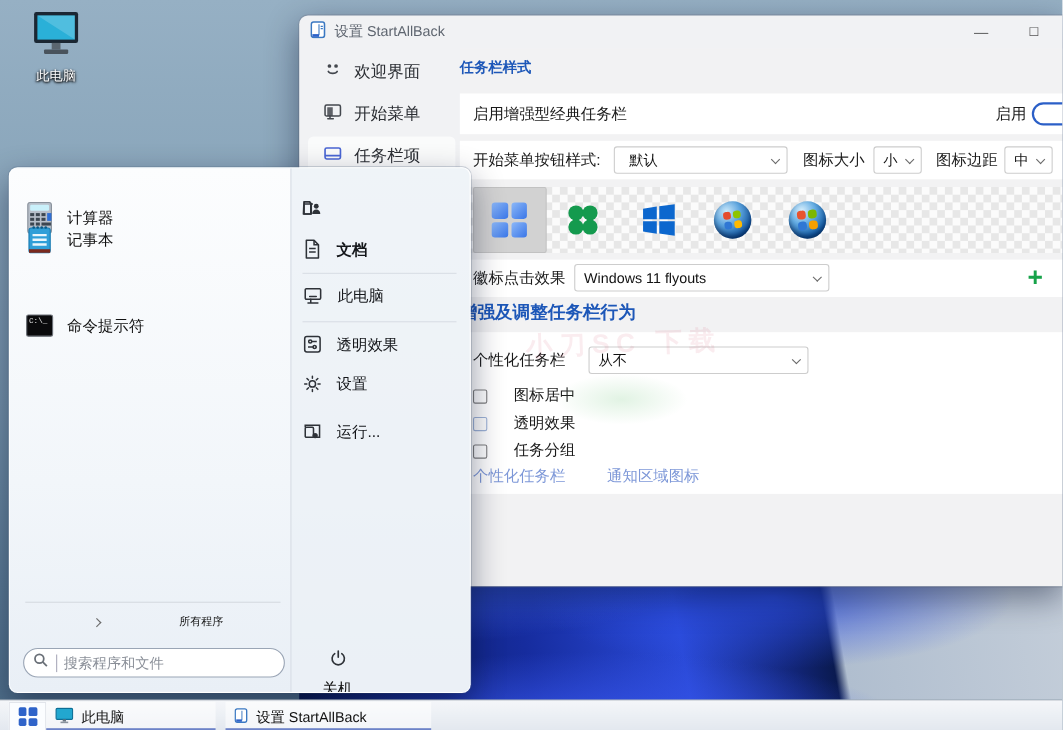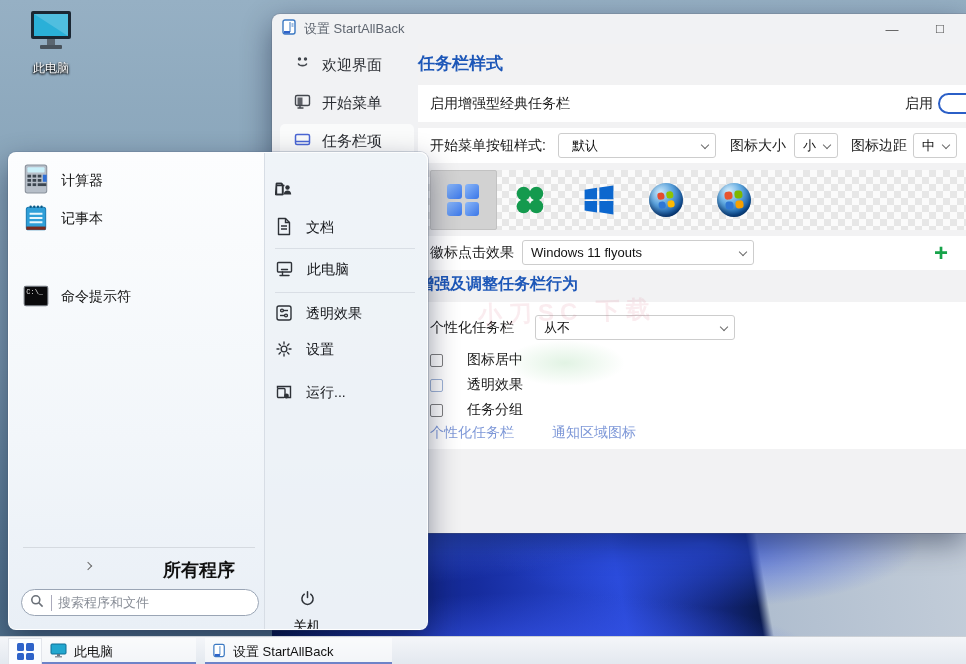--- a/index.html
+++ b/index.html
@@ -31,21 +31,21 @@
           font-size:13px; color:#555; }
   .wbtn.min { left:600px; } .wbtn.max { left:648px; font-size:11px; }
 
   .sidebar { position:absolute; left:0; top:30px; width:146px; bottom:0; }
   .side-item { position:absolute; left:8px; right:4px; height:34px; display:flex; align-items:center; gap:11px;
                padding-left:14px; border-radius:5px; font-size:15px; color:#2b2e33; }
   .side-item.sel { background:rgba(255,255,255,.65); }
 
   .content { position:absolute; left:146px; top:30px; right:0; bottom:0; background:#f2f2f3; }
   .h-blue { color:#1d57b8; font-weight:bold; }
-  .heading1 { position:absolute; left:0; top:8px; font-size:17px; }
+  .heading1 { position:absolute; left:0; top:8px; font-size:13px; }
   .rowcard { position:absolute; left:0; right:0; background:#fff; }
   .row1 { top:41px; height:37px; }
   .row1 .lbl { position:absolute; left:12px; top:10px; font-size:14px; color:#1a1a1a; }
   .row1 .toglbl { position:absolute; left:487px; top:10px; font-size:14px; color:#1a1a1a; }
   .toggle { position:absolute; left:520px; top:8px; width:46px; height:21px; border:2px solid #2b5fc7;
             border-radius:11px; background:#fff; }
 
   .row2 { top:84px; height:35px; }
   .flabel { position:absolute; top:9px; font-size:14px; color:#1a1a1a; }
   .dd { position:absolute; top:5px; height:25px; background:#fff; border:1px solid #cdcdcd; border-radius:3px;
@@ -84,21 +84,21 @@
           border-radius:8px; border:1px solid rgba(255,255,255,.8);
           box-shadow:0 12px 30px rgba(0,10,40,.45), 0 0 0 1px rgba(90,110,140,.25); overflow:hidden; }
   .menu-right { position:absolute; right:0; top:0; bottom:0; width:163px;
                 background:rgba(235,240,246,.75); border-left:1px solid #d7dde5; }
   .app { position:absolute; left:8px; width:240px; height:36px; display:flex; align-items:center; gap:10px;
          padding-left:4px; border-radius:4px; font-size:14px; color:#111; }
   .place { position:absolute; left:266px; width:146px; height:26px; display:flex; align-items:center; gap:13px;
            font-size:14px; color:#14161a; }
   .pdiv { position:absolute; left:266px; right:12px; height:1px; background:#d9dee5; }
   .ldiv { position:absolute; left:14px; width:232px; height:1px; background:#d5dae0; }
-  .allprog { position:absolute; left:0; top:402px; width:304px; height:24px; font-size:18px; color:#111;font-weight:bold; }
+  .allprog { position:absolute; left:0; top:402px; width:304px; height:24px; font-size:10px; color:#111; }
   .allprog .chev { position:absolute; left:76px; top:8px; }
   .allprog .t { position:absolute; left:154px; top:3px; }
   .searchbox { position:absolute; left:12px; top:436px; width:238px; height:27px; background:#fff;
                border:1px solid #9aa5b5; border-radius:14px; display:flex; align-items:center; padding:0 8px; }
   .searchbox input { border:none; outline:none; flex:1; font-size:13px; color:#333; background:transparent;
                      border-left:1px solid #aab; padding-left:6px; margin-left:7px; height:16px;
                      font-family:"Liberation Sans",sans-serif; }
   .searchbox input::placeholder { color:#8a8f98; }
   .shutdown { position:absolute; left:284px; top:437px; height:26px; display:flex; align-items:center; gap:8px;
               font-size:14px; color:#111;flex-direction:column; }
@@ -150,21 +150,21 @@
           <line x1="9.5" y1="7" x2="11.5" y2="7" stroke="#3a78c2" stroke-width="1"></line>
           <rect x="2" y="12" width="6" height="2.5" fill="#2e63c9"></rect>
         </svg>
       </span>
       <span class="ttl">设置 StartAllBack</span>
     </div>
     <div class="wbtn min">—</div>
     <div class="wbtn max">☐</div>
 
     <div class="sidebar">
-      <div class="side-item" style="top:4px;font-family:Liberation Mono, monospace;">
+      <div class="side-item" style="top:4px;">
         <span>
           <svg width="17" height="17" viewBox="0 0 17 17" fill="none" stroke="#44484e" stroke-width="1.6" stroke-linecap="round">
             <circle cx="5.5" cy="5" r="0.9" fill="#44484e"></circle>
               <circle cx="11.5" cy="5" r="0.9" fill="#44484e"></circle>
             <path d="M4.5 10c1 2.2 7 2.2 8 0"></path>
           </svg>
         </span>
         <span>欢迎界面</span>
       </div>
       <div class="side-item" style="top:42px;">
@@ -302,21 +302,21 @@
       </div>
     </div>
   </div>
 
   <div class="wm">小刀SC 下载</div>
   <div class="wm2"></div>
 
   <div class="menu">
     <div class="menu-right"></div>
 
-    <div class="app" style="top:10px;font-family:Liberation Serif, serif;">
+    <div class="app" style="top:28px;">
       <span>
         <svg width="30" height="30" viewBox="0 0 28 28">
           <rect x="4" y="1" width="20" height="26" rx="2" fill="#b7bfc9"></rect>
           <rect x="4" y="1" width="20" height="26" rx="2" fill="none" stroke="#8a929c" stroke-width="1"></rect>
           <rect x="6" y="3" width="16" height="5" rx="1" fill="#c9f0fa"></rect>
           <g fill="#3c4650">
             <rect x="6" y="10" width="3.4" height="2.6"></rect>
               <rect x="10.8" y="10" width="3.4" height="2.6"></rect>
               <rect x="15.6" y="10" width="3.4" height="2.6"></rect>
             <rect x="6" y="14" width="3.4" height="2.6"></rect>
@@ -380,21 +380,21 @@
     <div class="place" style="top:24px;">
       <span>
         <svg width="19" height="19" viewBox="0 0 19 19" fill="none" stroke="#2e3238" stroke-width="1.4">
           <path d="M1.5 4.5h5l1.5 2h-0.5v9h-6z M1.5 6.5h8" stroke-linejoin="round"></path>
           <path d="M1.5 4.5h5l1.5 2v9h-7.5z" stroke-linejoin="round"></path>
           <circle cx="12.5" cy="8.5" r="2.2" fill="#2e3238" stroke="none"></circle>
           <path d="M8.8 15.5c0-2.6 1.6-4 3.7-4s3.7 1.4 3.7 4z" fill="#2e3238" stroke="none"></path>
         </svg>
       </span>
     </div>
-    <div class="place" style="top:62px;">
+    <div class="place" style="top:62px;font-weight:bold;">
       <span>
         <svg width="18" height="19" viewBox="0 0 18 19" fill="none" stroke="#2e3238" stroke-width="1.4">
           <path d="M3.5 1.5h7l4 4v12h-11z" stroke-linejoin="round"></path>
           <path d="M10.5 1.5v4h4"></path>
           <line x1="6" y1="9" x2="12" y2="9"></line>
             <line x1="6" y1="12" x2="12" y2="12"></line>
         </svg>
       </span>
       <span>文档</span>
     </div>

